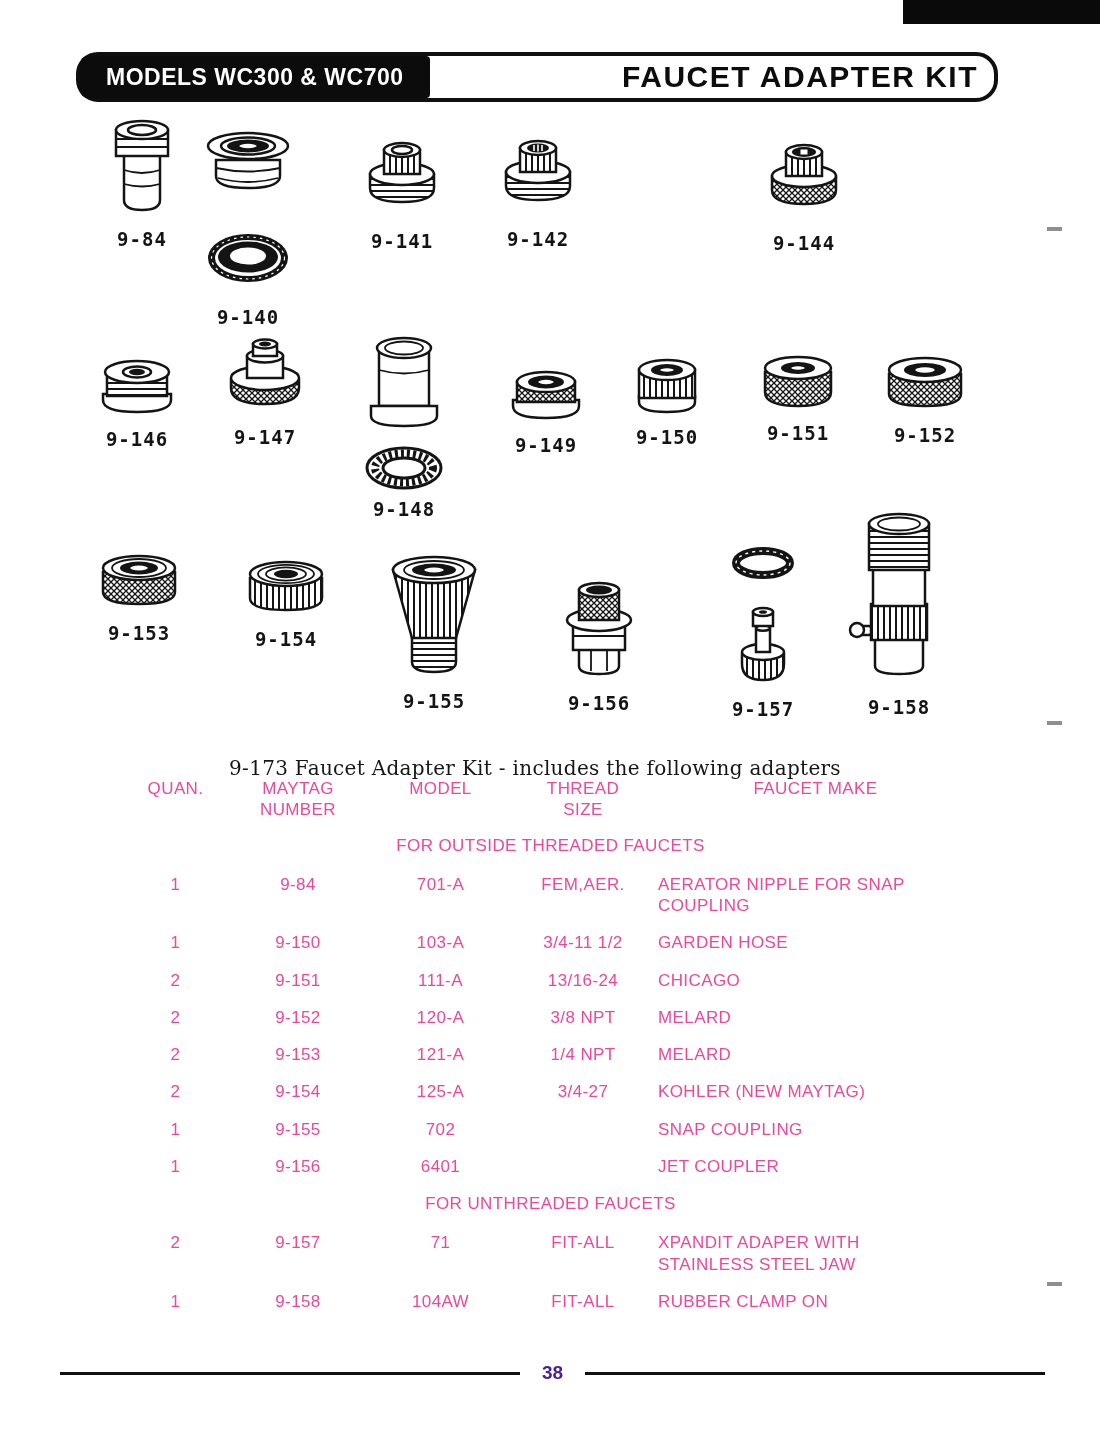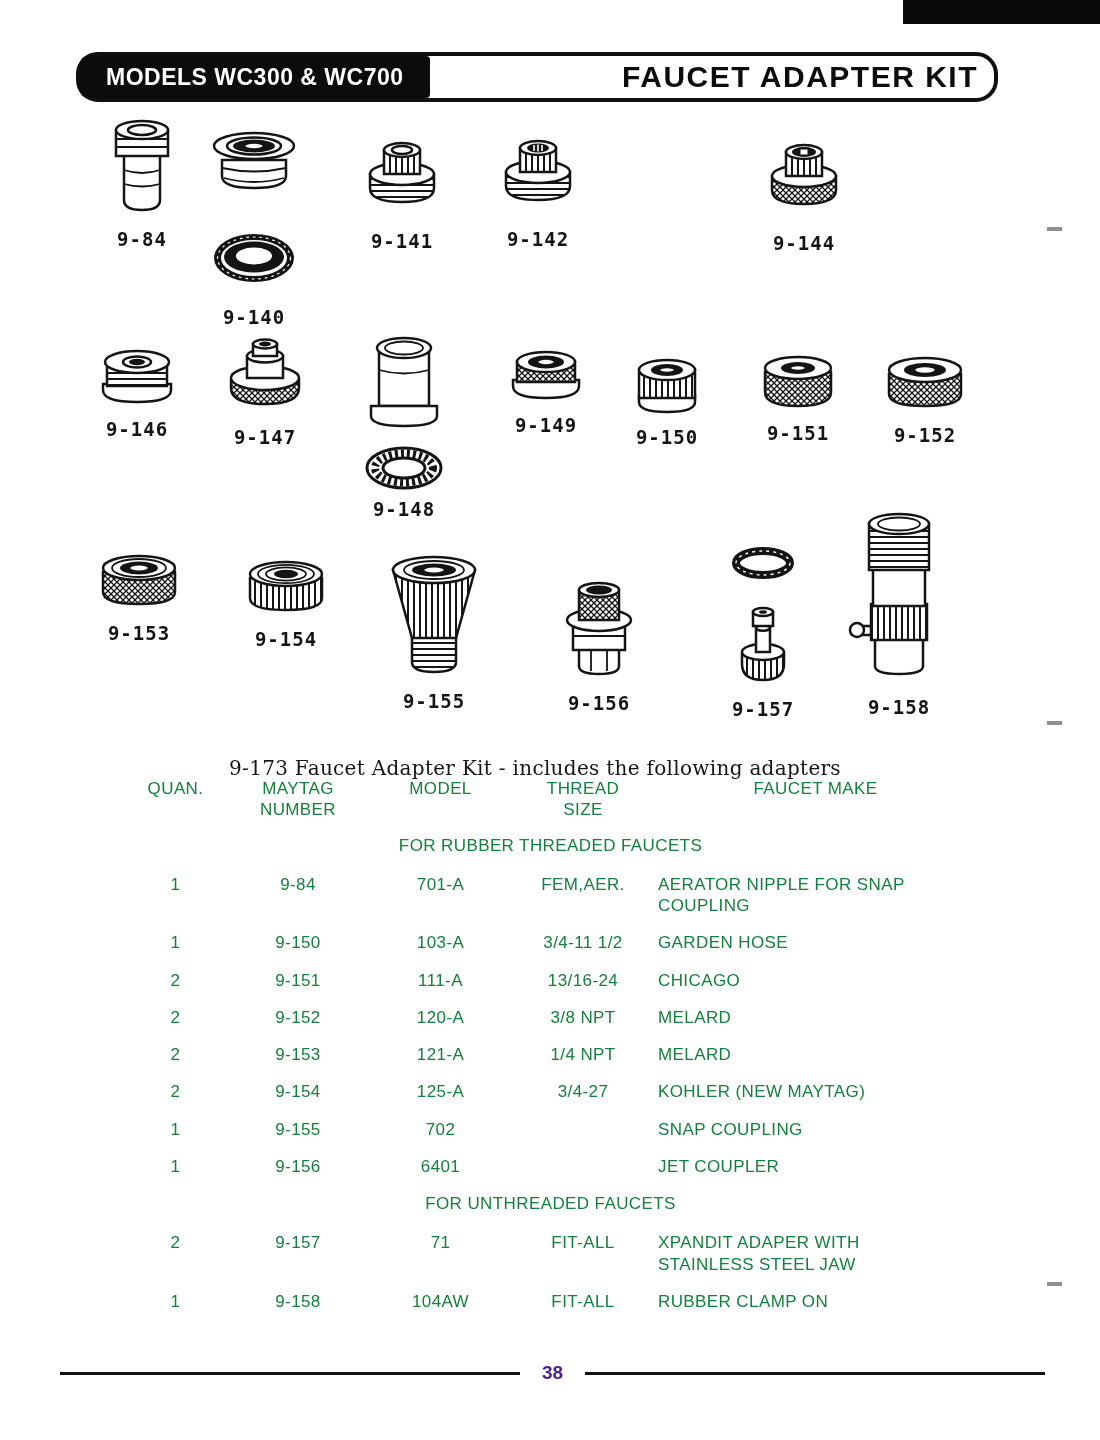--- a/index.html
+++ b/index.html
@@ -28,47 +28,47 @@
   .fig{position:absolute;display:flex;flex-direction:column;align-items:center;gap:6px;margin:0;}
   .fig svg{display:block;}
   .plabel{font:600 19px "DejaVu Sans Mono",monospace;letter-spacing:1px;color:#141414;}
   .gap-sm{margin-top:10px;}
   .o{fill:#fff;stroke:#141414;stroke-width:2.5px;}
   .l{fill:none;stroke:#141414;stroke-width:1.8px;}
   .d{fill:#141414;}
   .p{stroke:#141414;stroke-width:2.5px;}
 
   #f84 {left:96px; top:118px; width:92px;}
-  #f140{left:204px;top:118px; width:100px;gap:20px;}
+  #f140{left:198px;top:118px; width:100px;gap:20px;}
   #f141{left:356px;top:128px; width:92px;}
   #f142{left:492px;top:126px; width:92px;}
   #f143{left:628px;top:128px; width:94px;}
   #f144{left:758px;top:130px; width:92px;}
   #f145{left:880px;top:130px; width:92px;}
-  #f146{left:90px; top:334px; width:94px;}
+  #f146{left:90px; top:344px; width:94px;}
   #f147{left:218px;top:324px; width:94px;}
   #f148{left:354px;top:330px; width:100px;}
-  #f149{left:500px;top:334px; width:92px;}
+  #f149{left:500px;top:354px; width:92px;}
   #f150{left:622px;top:344px; width:90px;}
   #f151{left:752px;top:338px; width:92px;}
   #f152{left:878px;top:342px; width:94px;}
   #f153{left:90px; top:540px; width:98px;}
   #f154{left:238px;top:546px; width:96px;}
   #f155{left:380px;top:550px; width:108px;}
   #f156{left:548px;top:546px; width:102px;}
   #f157{left:720px;top:546px; width:86px;}
   #f158{left:844px;top:510px; width:110px;}
 
   
   .caption{position:absolute;left:120px;top:736px;width:830px;text-align:center;
     font:400 20px "DejaVu Serif",serif;color:#161616;letter-spacing:.3px;}
 
   
   .table{position:absolute;left:128px;top:778px;width:845px;
-    font:400 17px/1.25 "Liberation Sans",sans-serif;color:#15803d;letter-spacing:.4px;}
+    font:400 17px/1.25 "Liberation Sans",sans-serif;color:#ec4899;letter-spacing:.4px;}
   .thead,.trow{display:grid;grid-template-columns:95px 150px 135px 150px 315px;align-items:start;}
   .thead{margin-bottom:14px;}
   .trow{margin-bottom:16px;}
   .c{text-align:center;white-space:pre-line;}
   .c5{text-align:left;white-space:pre-line;}
   .sec-title{text-align:center;margin:6px 0 18px;white-space:pre-line;}
 
   
   .footer{position:absolute;left:60px;top:1362px;width:985px;display:flex;align-items:center;gap:22px;}
   .rule{flex:1;border-top:3px solid #101010;height:0;}
@@ -346,21 +346,21 @@
     <div class="thead">
       <div class="c">QUAN.</div>
       <div class="c">MAYTAG
 NUMBER</div>
       <div class="c">MODEL</div>
       <div class="c">THREAD
 SIZE</div>
       <div class="c">FAUCET MAKE</div>
     </div>
 
-    <div class="sec-title">FOR RUBBER THREADED FAUCETS</div>
+    <div class="sec-title">FOR OUTSIDE THREADED FAUCETS</div>
 
     <div class="trow">
       <div class="c">1</div>
       <div class="c">9-84</div>
       <div class="c">701-A</div>
       <div class="c">FEM,AER.</div>
       <div class="c5">AERATOR NIPPLE FOR SNAP
 COUPLING</div>
     </div>
     <div class="trow">

